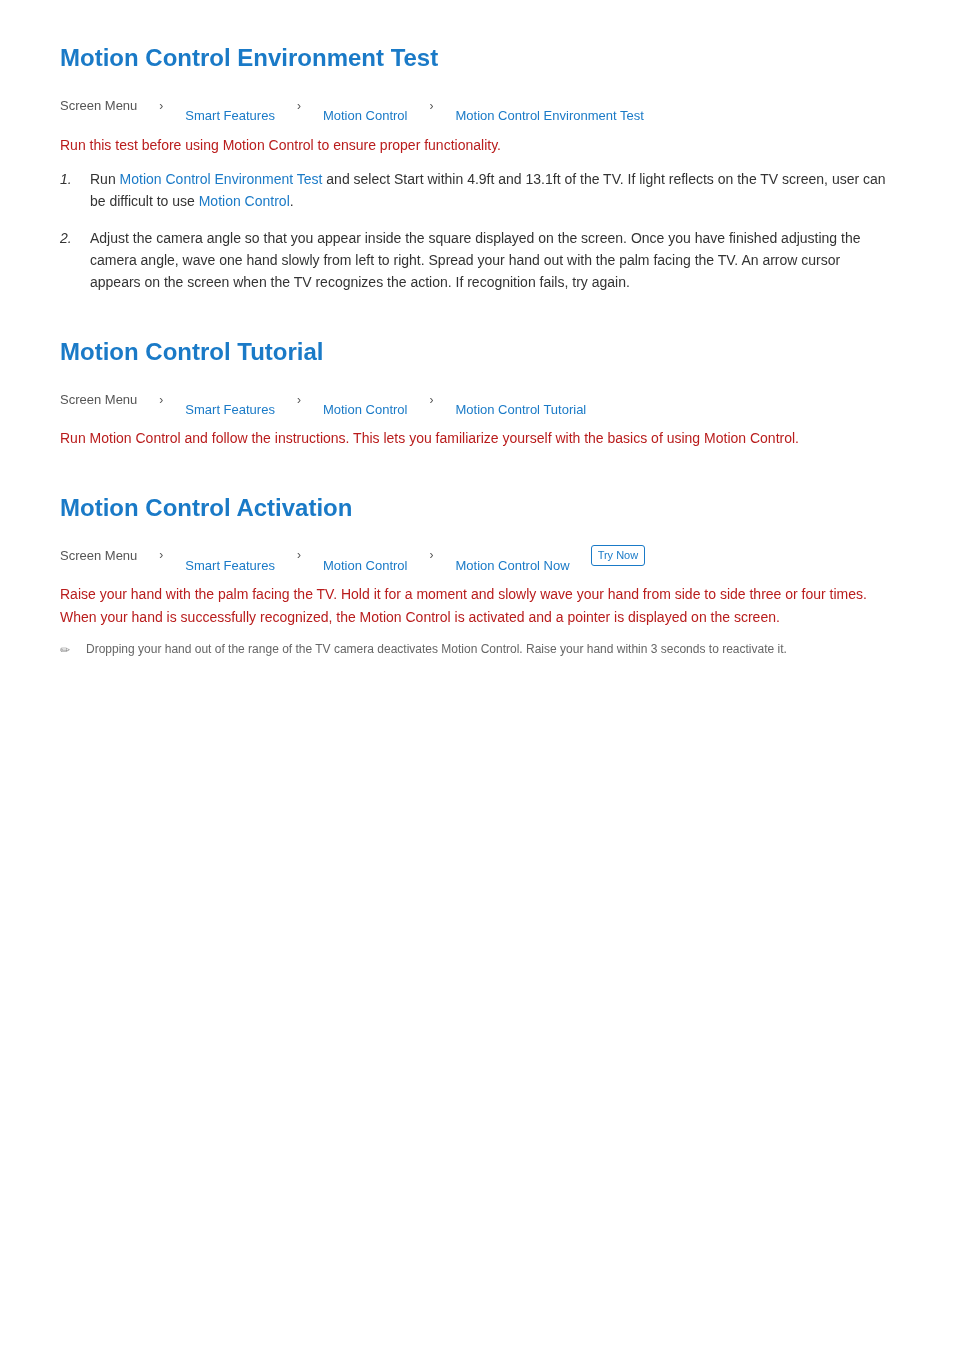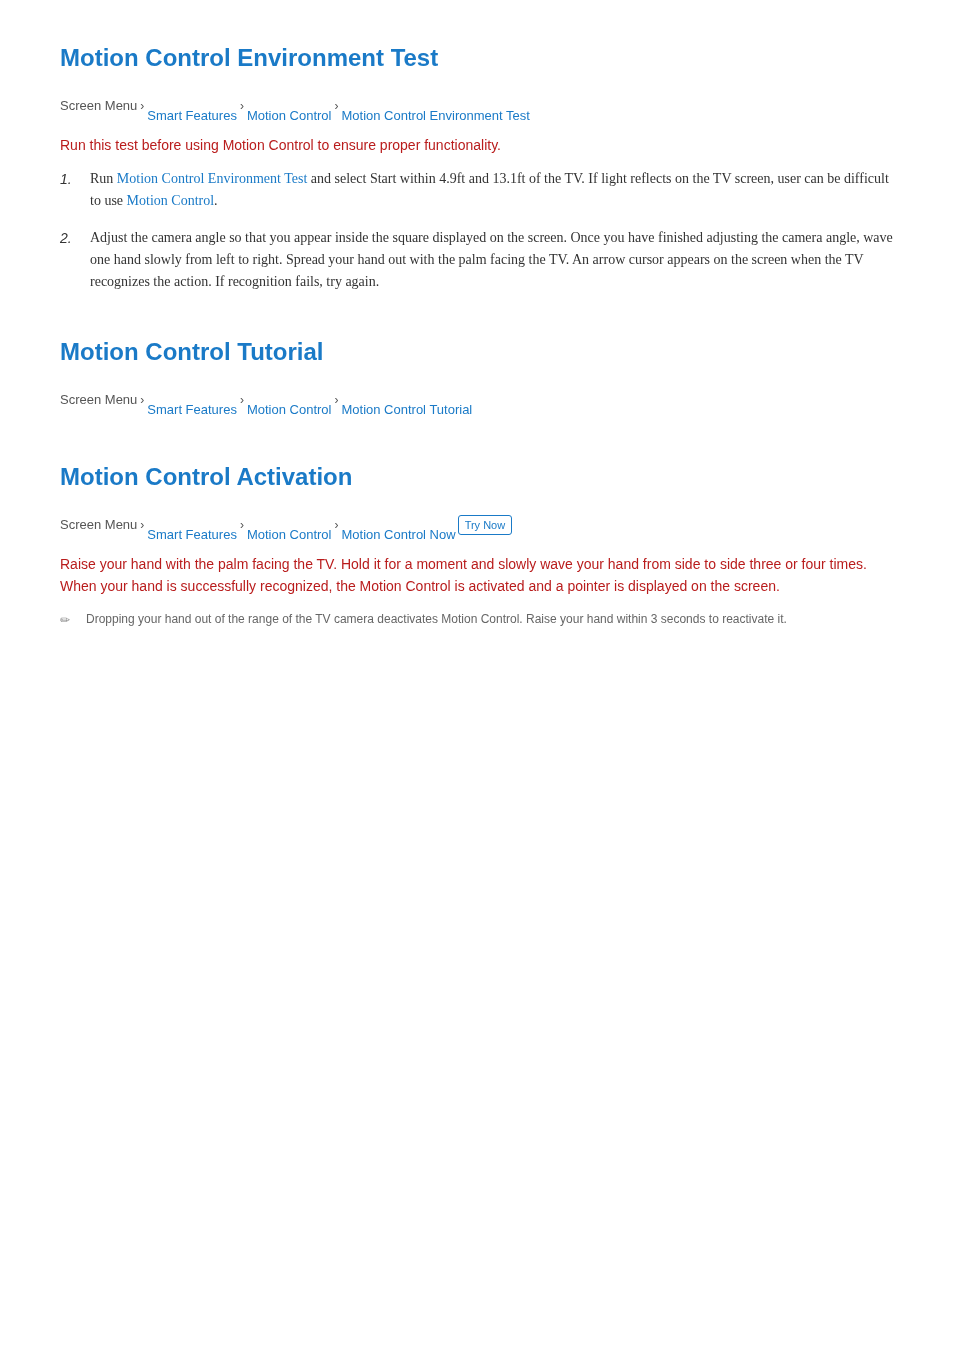--- a/index.html
+++ b/index.html
@@ -30,21 +30,21 @@
       margin-bottom: 10px;
     }
 
     .breadcrumb {
       font-size: 13px;
       color: #555555;
       margin-bottom: 8px;
       display: flex;
       align-items: center;
       flex-wrap: wrap;
-      gap: 0;
+      gap: 19px;
     }
 
     .breadcrumb-link {
       color: #1a7ac7;
       text-decoration: none;
       margin-top: 20px;
     }
 
     .breadcrumb-separator {
       color: #555555;
@@ -75,21 +75,20 @@
     }
 
     .list-number {
       font-style: italic;
       min-width: 20px;
       color: #333333;
     }
 
     .list-content {
       flex: 1;
-      font-family: Liberation Serif, serif;
     }
 
     .inline-link {
       color: #1a7ac7;
       text-decoration: none;
     }
 
     .try-now-badge {
       display: inline-block;
       border: 1px solid #1a7ac7;
@@ -162,20 +161,21 @@
   <div class="breadcrumb">
     <span>Screen Menu</span>
     <span class="breadcrumb-separator">›</span>
     <a class="breadcrumb-link" href="#">Smart Features</a>
     <span class="breadcrumb-separator">›</span>
     <a class="breadcrumb-link" href="#">Motion Control</a>
     <span class="breadcrumb-separator">›</span>
     <a class="breadcrumb-link" href="#">Motion Control Tutorial</a>
   </div>
 
+  <p class="section-description">Run Motion Control and follow the instructions. This lets you familiarize yourself with the basics of using Motion Control.</p>
 </div>
 
 <div class="section">
   <h2 class="section-title">Motion Control Activation</h2>
 
   <div class="breadcrumb">
     <span>Screen Menu</span>
     <span class="breadcrumb-separator">›</span>
     <a class="breadcrumb-link" href="#">Smart Features</a>
     <span class="breadcrumb-separator">›</span>

